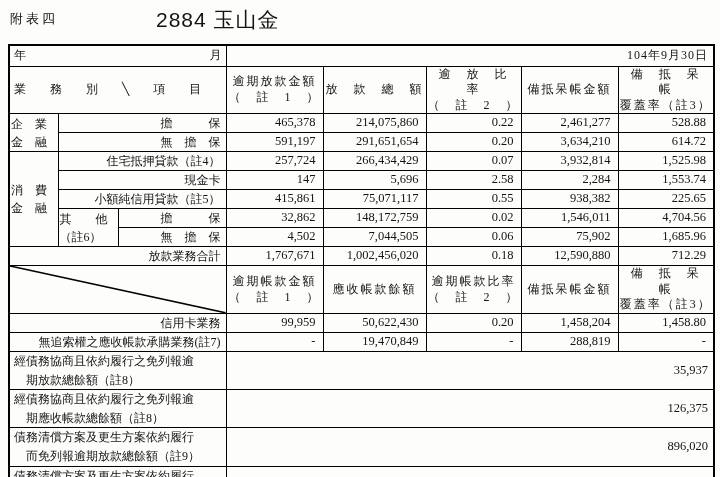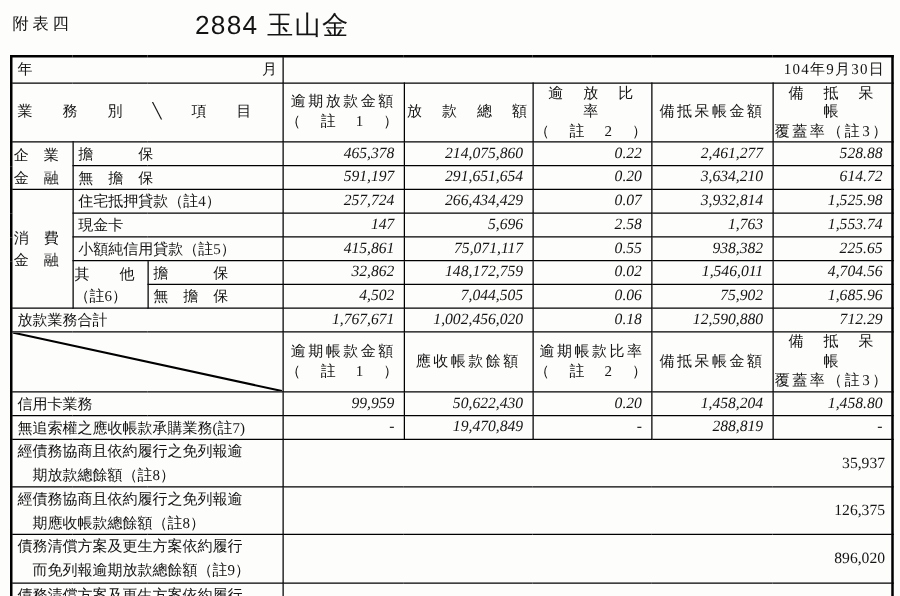--- a/index.html
+++ b/index.html
@@ -59,22 +59,22 @@
     padding: 0 1px;
     letter-spacing: 2px;
     line-height: 1.3;
   }
   .grp {
     text-align: left;
     white-space: pre-line;
     padding: 0 1px;
     line-height: 1.5;
   }
-  .lbl { text-align: left; white-space: pre-line; padding-left: 4px; }
-  .num { text-align: right; padding-right: 7px; font-size: 12.5px; font-style: italic; }
+  .lbl { text-align: right; white-space: pre-line; padding-left: 4px; }
+  .num { text-align: right; padding-right: 7px; font-size: 12.5px; }
   .mval { text-align: right; font-size: 12.5px; }
   .mlbl { white-space: pre-line; padding-left: 4px; line-height: 1.55; margin-left: 17px; }
   .diag { position: relative; padding: 0; }
   .diag svg { position: absolute; left: 0; top: 0; width: 100%; height: 100%; display: block; }
 </style>
 </head>
 <body>
 
 <div class="appendix">附表四</div>
 <div class="title">2884 玉山金</div>
@@ -143,21 +143,21 @@
     <td class="num">0.07</td>
     <td class="num">3,932,814</td>
     <td class="num">1,525.98</td>
   </tr>
 
   <tr class="body-row">
     <td class="lbl" colspan="2">現金卡</td>
     <td class="num">147</td>
     <td class="num">5,696</td>
     <td class="num">2.58</td>
-    <td class="num">1,763</td>
+    <td class="num">2,284</td>
     <td class="num">1,553.74</td>
   </tr>
 
   <tr class="body-row">
     <td class="lbl" colspan="2">小額純信用貸款（註5）</td>
     <td class="num">415,861</td>
     <td class="num">75,071,117</td>
     <td class="num">0.55</td>
     <td class="num">938,382</td>
     <td class="num">225.65</td>

